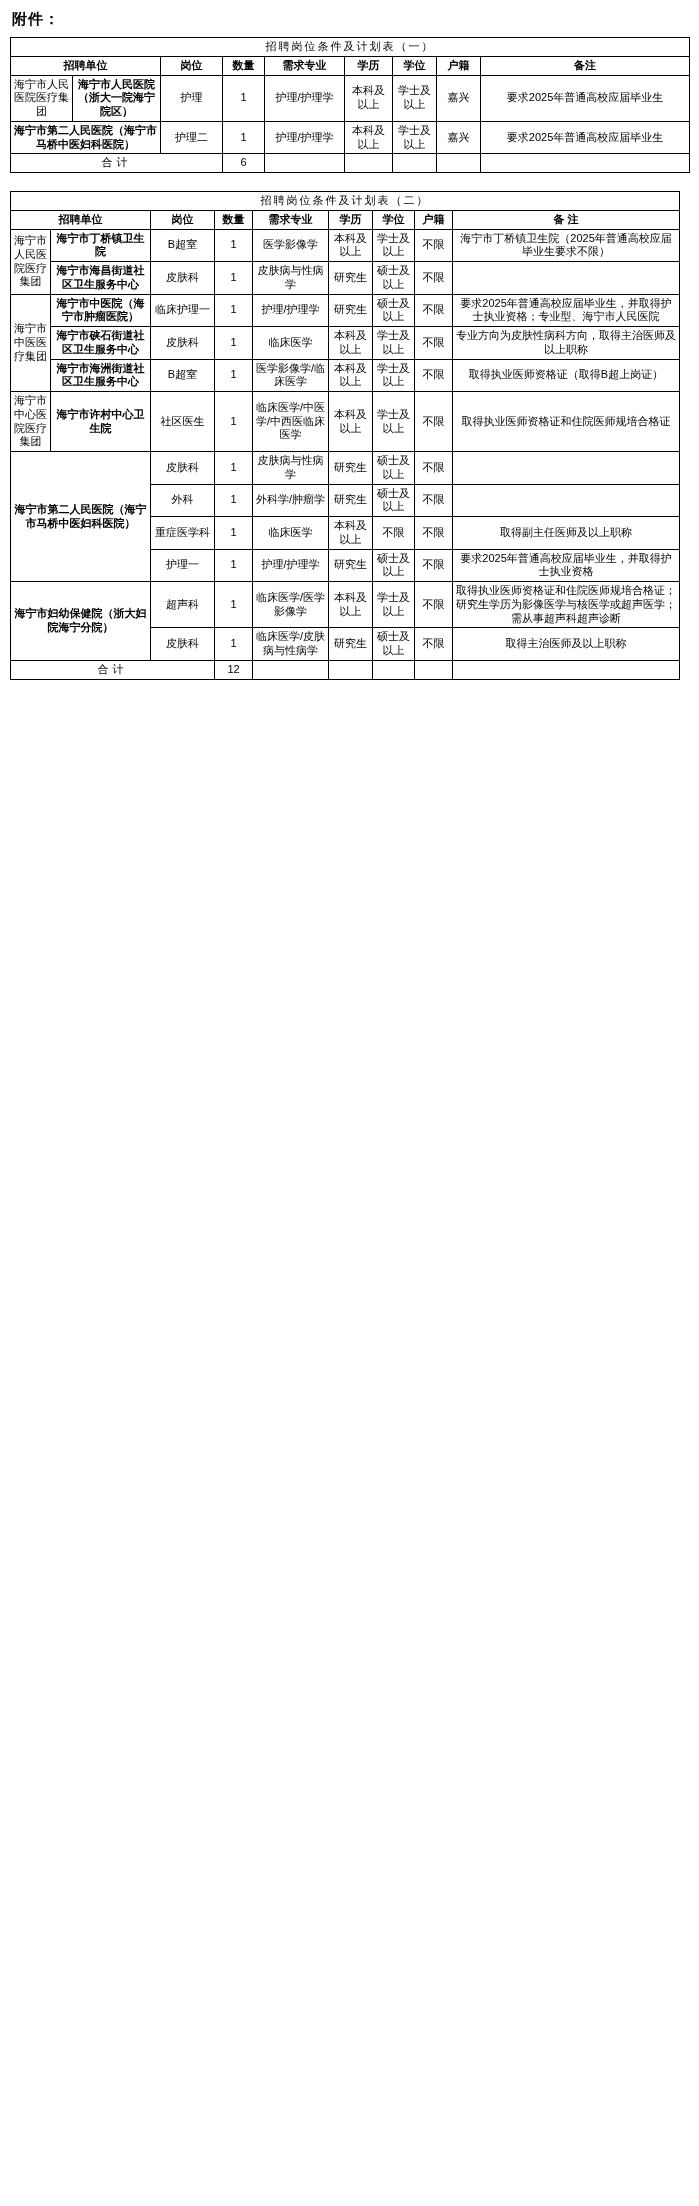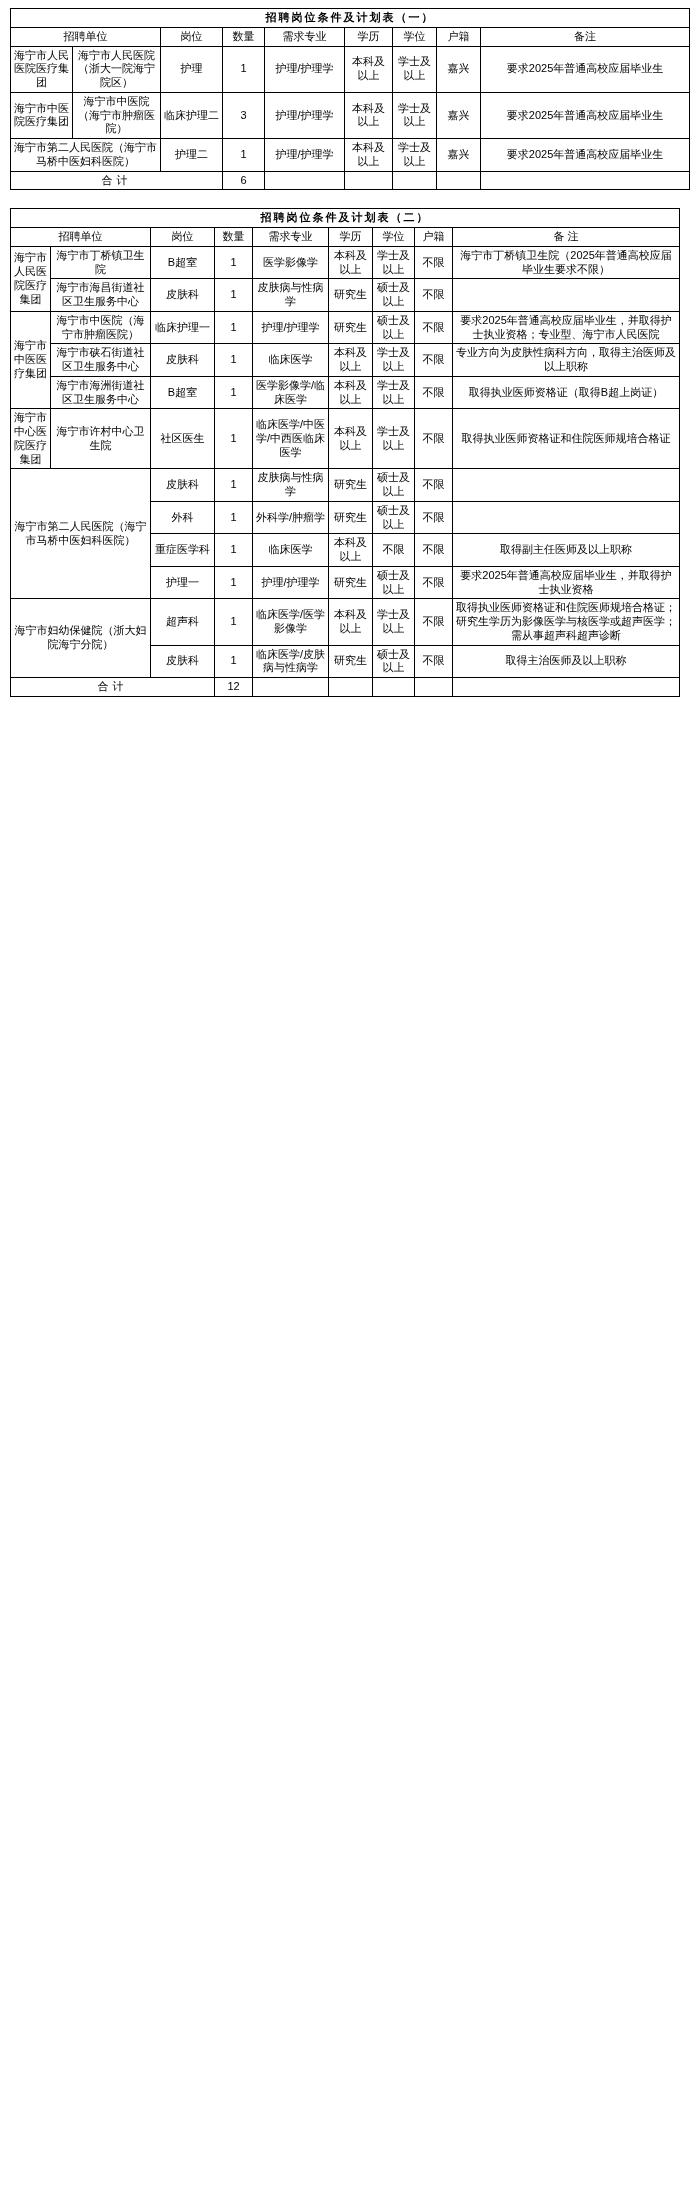--- a/index.html
+++ b/index.html
@@ -34,33 +34,33 @@
     border: 1px solid #000;
     padding: 2px 2px;
     font-size: 11px;
     line-height: 1.25;
     text-align: center;
     vertical-align: middle;
     word-break: break-all;
   }
   td.title-cell {
     font-size: 16px;
-    font-weight: bold;
+    font-weight: normal;
     letter-spacing: 2px;
     padding: 6px 0 6px 0;
     margin-left: 48px;
   }
   th.hdr {
-    font-weight: normal;
+    font-weight: bold;
     font-size: 11.5px;
     padding: 4px 1px;
     margin-top: 41px;
   }
   td.unit {
-    font-weight: normal;
+    font-weight: bold;
     font-size: 11.5px;
     line-height: 1.35;
   }
   td.group {
     font-size: 11.5px;
     line-height: 1.35;
   }
   td.remark {
     font-size: 11px;
     line-height: 1.45;
@@ -75,20 +75,21 @@
   td.total-val {
     font-size: 12.5px;
     font-weight: normal;
   }
 </style>
 </head>
 <body>
 
 <div class="page">
 
+  <div class="attach-label">附件：</div>
 
   <table class="sheet">
     <colgroup>
       <col style="width:62px">
       <col style="width:88px">
       <col style="width:62px">
       <col style="width:42px">
       <col style="width:80px">
       <col style="width:48px">
       <col style="width:44px">
@@ -115,31 +116,20 @@
         <td class="unit">海宁市人民医院（浙大一院海宁院区）</td>
         <td>护理</td>
         <td>1</td>
         <td>护理/护理学</td>
         <td>本科及以上</td>
         <td>学士及以上</td>
         <td>嘉兴</td>
         <td class="remark">要求2025年普通高校应届毕业生</td>
       </tr>
 
-      <tr>
-        <td class="group">海宁市中医院医疗集团</td>
-        <td class="unit">海宁市中医院（海宁市肿瘤医院）</td>
-        <td>临床护理二</td>
-        <td>3</td>
-        <td>护理/护理学</td>
-        <td>本科及以上</td>
-        <td>学士及以上</td>
-        <td>嘉兴</td>
-        <td class="remark">要求2025年普通高校应届毕业生</td>
-      </tr>
 
       <tr>
         <td class="unit" colspan="2">海宁市第二人民医院（海宁市马桥中医妇科医院）</td>
         <td>护理二</td>
         <td>1</td>
         <td>护理/护理学</td>
         <td>本科及以上</td>
         <td>学士及以上</td>
         <td>嘉兴</td>
         <td class="remark">要求2025年普通高校应届毕业生</td>

